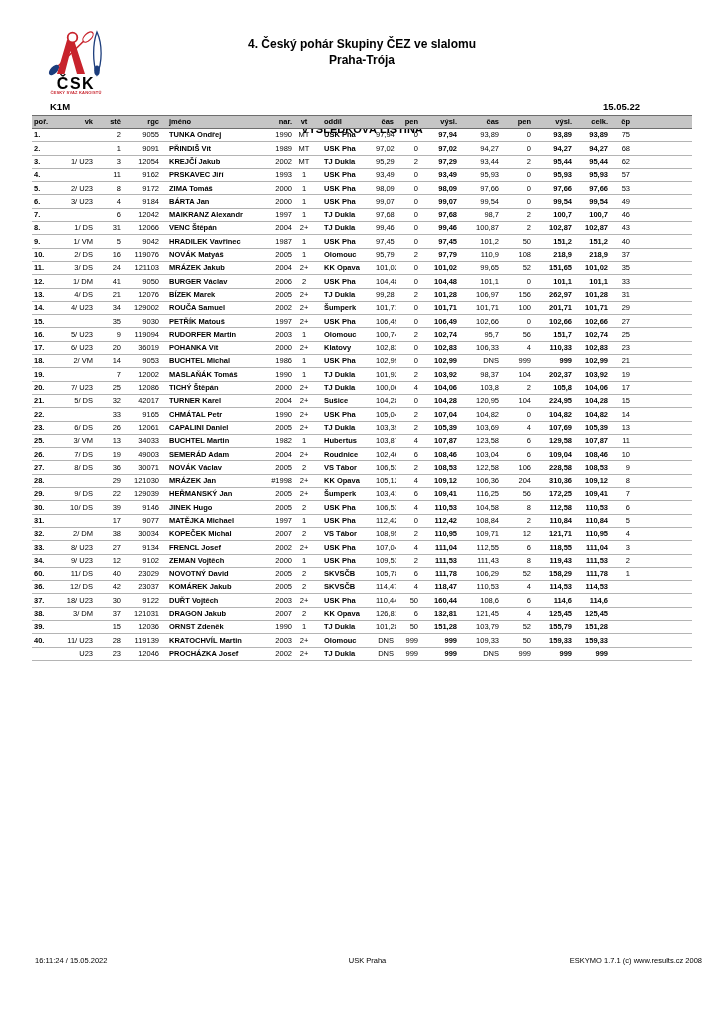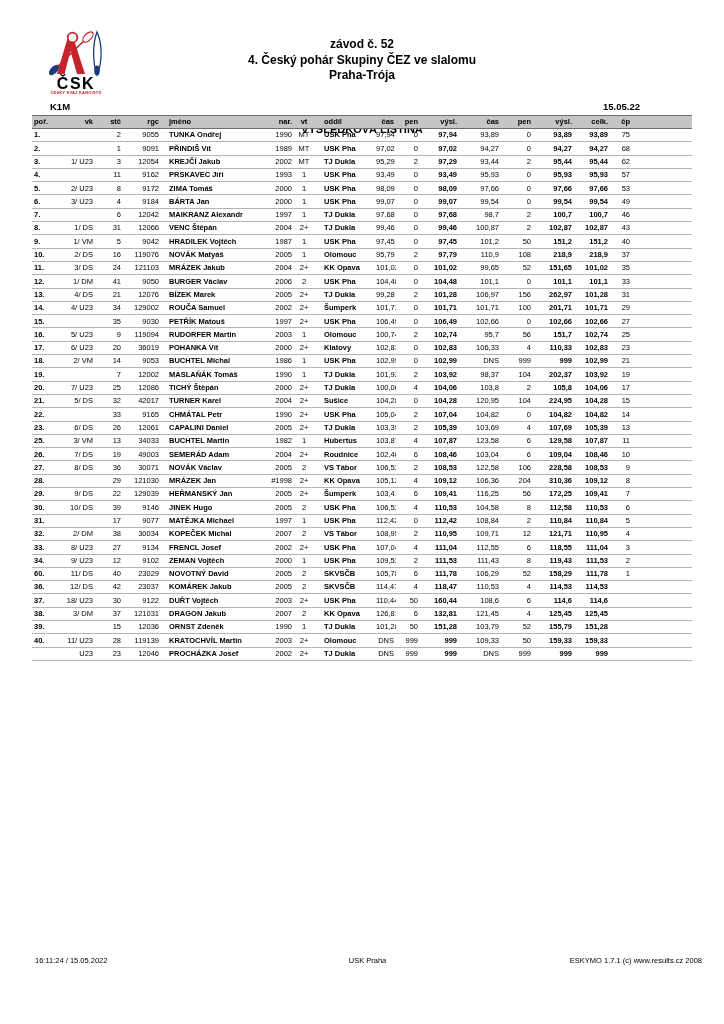--- a/index.html
+++ b/index.html
@@ -48,21 +48,20 @@
     <path d="M10,44 L20,10 L27,10 L38,44 L30,44 L23.5,21 L17.5,44 Z" fill="#c8232c"></path>
     <circle cx="25.5" cy="7.5" r="4.8" fill="#ffffff" stroke="#c8232c" stroke-width="1.8"></circle>
     <path d="M50,2 C55.5,14 55.5,32 50,45 C45.5,32 45.5,14 50,2 Z" fill="none" stroke="#1c3d7c" stroke-width="1.3"></path>
     <ellipse cx="50" cy="40.5" rx="2.8" ry="5" fill="#1c3d7c"></ellipse>
   </svg>
   <div class="logo-acronym">ČSK</div>
   <div class="logo-subtext">ČESKÝ SVAZ KANOISTŮ</div>
 </div>
 
 <div class="event-title">
-  <div>závod č. 52</div>
   <div>4. Český pohár Skupiny ČEZ ve slalomu</div>
   <div>Praha-Trója</div>
 </div>
 
 <div class="title-row">
   <span class="category">K1M</span>
   <span class="vtitle">VÝSLEDKOVÁ LISTINA</span>
   <span class="date">15.05.22</span>
 </div>
 
@@ -258,21 +257,21 @@
         <td class="ar b">102,87</td>
         <td class="ar b">102,87</td>
         <td class="ar">43</td>
         <td></td>
       </tr>
       <tr>
         <td class="al b">9.</td>
         <td class="ar">1/ VM</td>
         <td class="ar">5</td>
         <td class="ar">9042</td>
-        <td class="al b pad-name">HRADILEK Vojtěch</td>
+        <td class="al b pad-name">HRADILEK Vavřinec</td>
         <td class="ar">1987</td>
         <td class="ac">1</td>
         <td class="al b pad-club">USK Pha</td>
         <td class="ar">97,45</td>
         <td class="ar">0</td>
         <td class="ar b">97,45</td>
         <td class="ar">101,2</td>
         <td class="ar">50</td>
         <td class="ar b">151,2</td>
         <td class="ar b">151,2</td>

